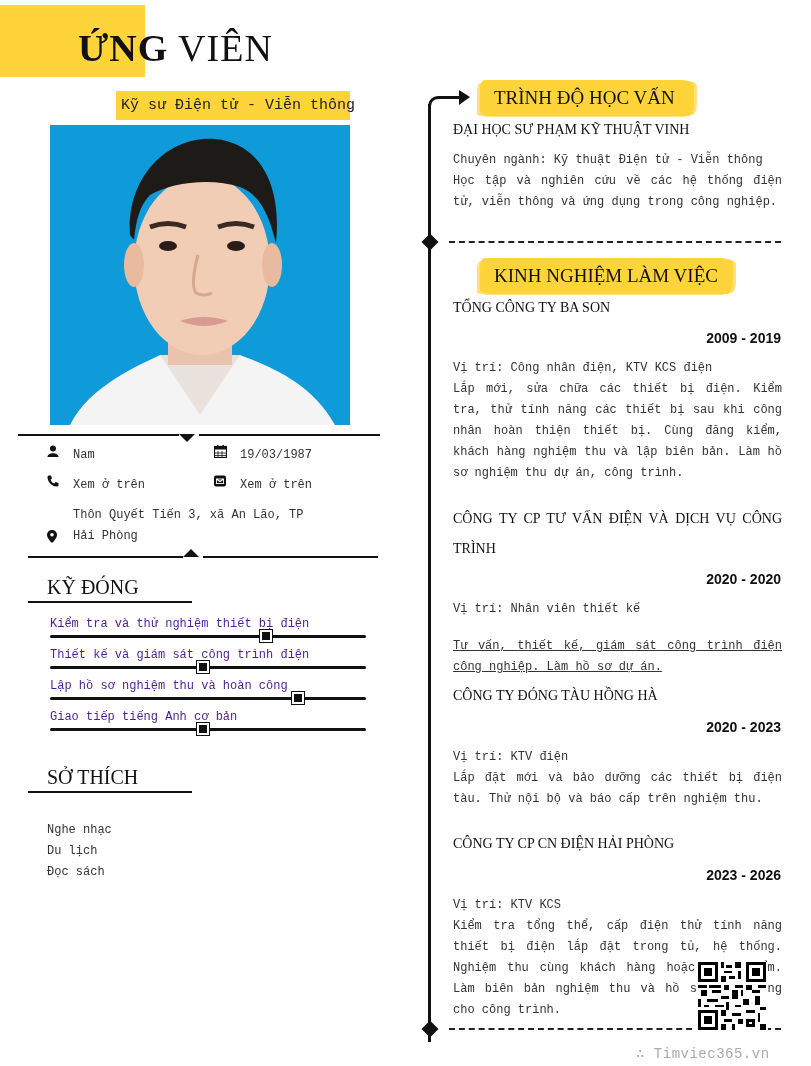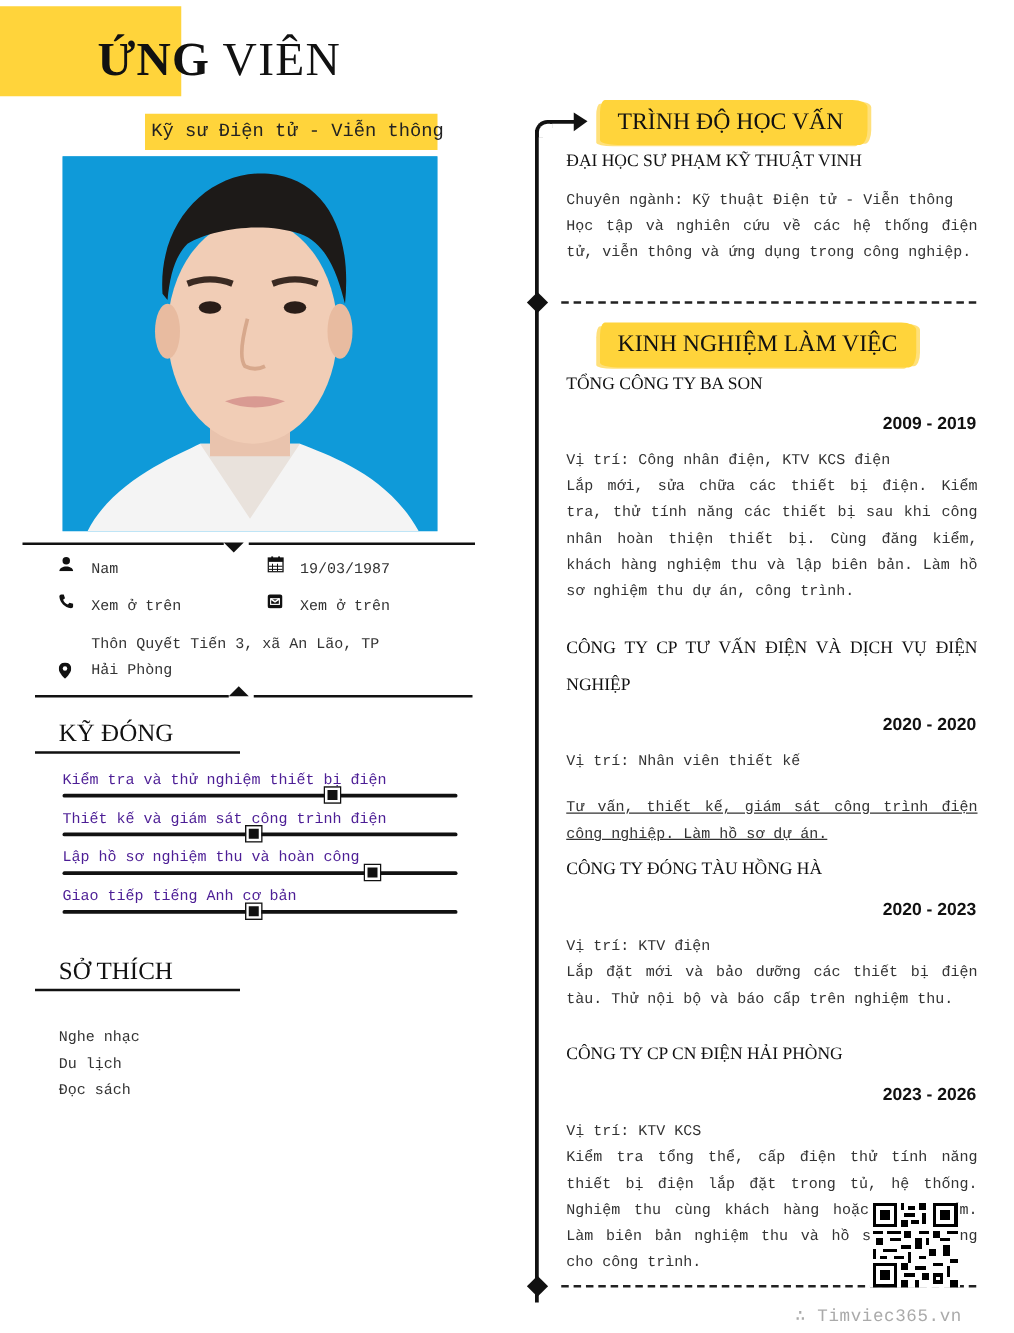--- a/index.html
+++ b/index.html
@@ -190,21 +190,21 @@
 <div class="dash" style="left:449px; top:241px; width:332px;"></div>
 
 <div class="brush" style="left:480px; top:258px; width:253px;"></div>
 <div class="brush-text serif" style="left:494px; top:265px;">KINH NGHIỆM LÀM VIỆC</div>
 
 <div class="org serif" style="top:300px;">TỔNG CÔNG TY BA SON</div>
 <div class="period" style="top:330px;">2009 - 2019</div>
 <div class="desc mono" style="top:358px;">Vị trí: Công nhân điện, KTV KCS điện</div>
 <div class="desc mono" style="top:379px;">Lắp mới, sửa chữa các thiết bị điện. Kiểm tra, thử tính năng các thiết bị sau khi công nhân hoàn thiện thiết bị. Cùng đăng kiểm, khách hàng nghiệm thu và lập biên bản. Làm hồ sơ nghiệm thu dự án, công trình.</div>
 
-<div class="org wide serif" style="top:504px;">CÔNG TY CP TƯ VẤN ĐIỆN VÀ DỊCH VỤ ĐIỆN NGHIỆP</div>
+<div class="org wide serif" style="top:504px;">CÔNG TY CP TƯ VẤN ĐIỆN VÀ DỊCH VỤ CÔNG TRÌNH</div>
 <div class="period" style="top:571px;">2020 - 2020</div>
 <div class="desc mono" style="top:599px;">Vị trí: Nhân viên thiết kế</div>
 <div class="desc mono" style="top:636px;text-decoration:underline;">Tư vấn, thiết kế, giám sát công trình điện công nghiệp. Làm hồ sơ dự án.</div>
 
 <div class="org serif" style="top:688px;">CÔNG TY ĐÓNG TÀU HỒNG HÀ</div>
 <div class="period" style="top:719px;">2020 - 2023</div>
 <div class="desc mono" style="top:747px;">Vị trí: KTV điện</div>
 <div class="desc mono" style="top:768px;">Lắp đặt mới và bảo dưỡng các thiết bị điện tàu. Thử nội bộ và báo cấp trên nghiệm thu.</div>
 
 <div class="org serif" style="top:836px;">CÔNG TY CP CN ĐIỆN HẢI PHÒNG</div>

